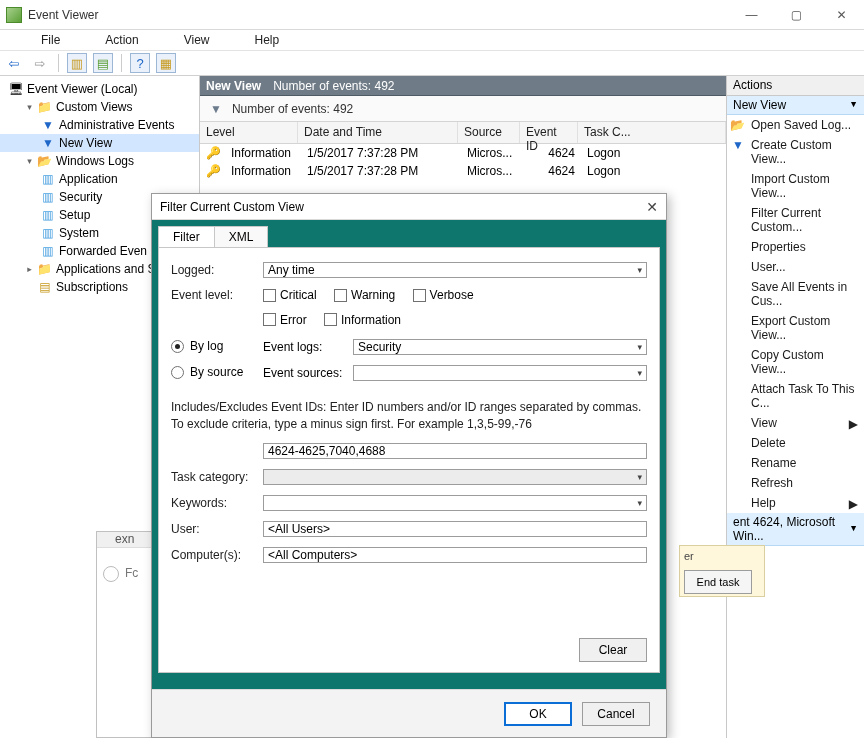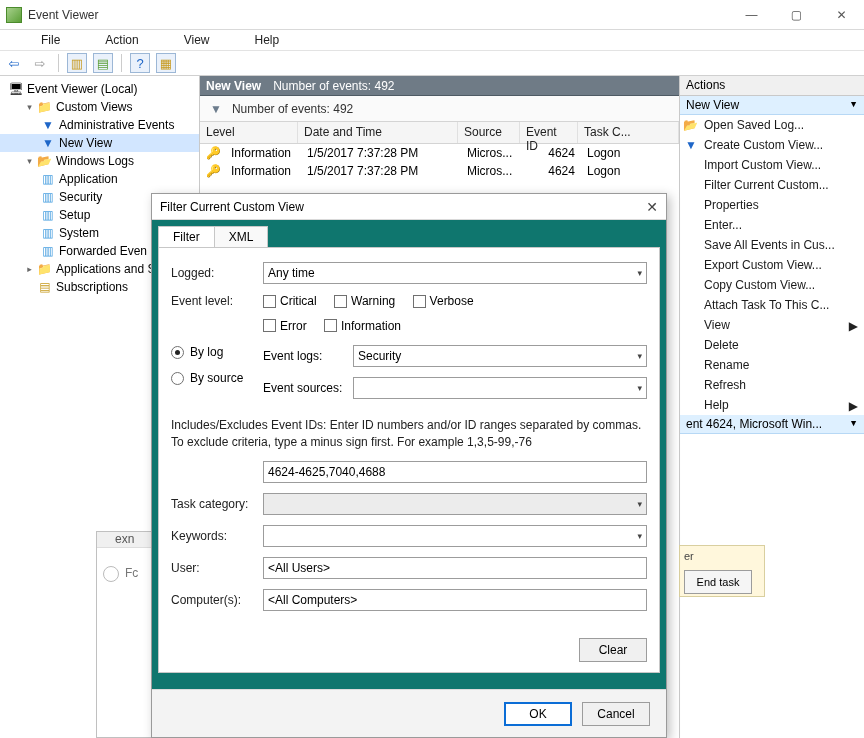--- a/index.html
+++ b/index.html
@@ -19,21 +19,21 @@
 
 .toolbar { height: 26px; display: flex; align-items: center; padding: 0 4px; border-top: 1px solid #e3e3e3; border-bottom: 1px solid #d0d0d0; gap: 6px; }
 .tbtn { width: 20px; height: 20px; border: 1px solid transparent; display: flex; align-items: center; justify-content: center; font-size: 13px; }
 .tbtn.box { border: 1px solid #9cb7d6; background: #eaf1fb; }
 .tsep { width: 1px; height: 18px; background: #ccc; margin: 0 2px; }
 
 
 .main { display: flex; position: relative; height: calc(100% - 76px); }
 .tree-pane { width: 200px; border-right: 1px solid #c9c9c9; background: #fff; padding: 4px 0; overflow: hidden; }
 .center-pane { flex: 1; background: #fff; display: flex; flex-direction: column; }
-.actions-pane { width: 185px; border-left: 1px solid #c9c9c9; background: #fff; display: flex; flex-direction: column; }
+.actions-pane { width: 138px; border-left: 1px solid #c9c9c9; background: #fff; display: flex; flex-direction: column; }
 
 
 .tree-node { display: flex; align-items: center; height: 18px; padding-left: 4px; }
 .tree-node .exp { width: 11px; height: 11px; text-align: center; font-size: 9px; color: #666; margin-right: 2px; }
 .tree-node .icon { width: 16px; height: 16px; margin-right: 3px; display: inline-flex; align-items: center; justify-content: center; font-size: 12px; }
 .tree-node.selected { background: #d2e6ff; }
 .tree-node .label { white-space: nowrap; }
 .ind1 { padding-left: 8px; } .ind2 { padding-left: 24px; } .ind3 { padding-left: 40px; }
 
 
@@ -56,21 +56,21 @@
 
 .dialog { position: absolute; left: 151px; top: 193px; width: 516px; height: 545px; background: #fff; border: 1px solid #9a9a9a; box-shadow: 3px 3px 10px rgba(0,0,0,0.25); display: flex; flex-direction: column; }
 .dlg-title { height: 26px; border-bottom: 1px solid #d9d9d9; display: flex; align-items: center; padding: 0 8px; justify-content: space-between; gap: 36px; }
 .dlg-body { flex: 1; background: #0f766e; padding: 0; position: relative; }
 .tabs { display: flex; padding: 6px 6px 0 6px; }
 .tab { padding: 3px 14px; border: 1px solid #c7c7c7; border-bottom: none; background: #f9f9f9; margin-right: -1px; position: relative; }
 .tab.active { background: #fff; z-index: 2; }
 .tab-content { background: #fff; border: 1px solid #c7c7c7; margin: 0 6px; padding: 14px 12px 10px 12px; height: 426px; position: relative; }
 .form-row { display: flex; align-items: center; margin-bottom: 10px; }
 .form-row .label { width: 92px; color: #222; }
-.combo, .textin { border: 1px solid #9c9c9c; background: #fff; height: 22px; padding: 2px 4px; }
+.combo, .textin { border: 1px solid #9c9c9c; background: #fff; height: 16px; padding: 2px 4px; }
 .combo { display: flex; align-items: center; justify-content: space-between; }
 .combo .dd { font-size: 9px; color: #444; }
 .chk { display: inline-flex; align-items: center; gap: 4px; margin-right: 14px; }
 .chk .box { width: 13px; height: 13px; border: 1px solid #707070; background: #fff; }
 .radio-row { display: flex; align-items: center; margin-bottom: 10px; gap: 6px; }
 .radio-dot { width: 13px; height: 13px; border: 1px solid #707070; border-radius: 50%; background: #fff; position: relative; }
 .radio-dot.checked::after { content: ""; position: absolute; inset: 3px; background: #222; border-radius: 50%; }
 .btn { min-width: 68px; height: 24px; border: 1px solid #9c9c9c; background: #f0f0f0; display: inline-flex; align-items: center; justify-content: center; padding: 0 10px; }
 .btn.primary { border: 2px solid #0b6dd6; background: #fff; }
 .dlg-footer { height: 48px; display: flex; align-items: center; justify-content: flex-end; gap: 10px; padding-right: 16px; background: #f3f3f3; border-top: 1px solid #dcdcdc; }
@@ -208,21 +208,21 @@
     <div class="head">Actions</div>
     <div class="section-head">
       <span>New View</span>
         <span class="tri">▲</span>
     </div>
     <div class="action-item"><span class="aicon">📂</span><span>Open Saved Log...</span></div>
     <div class="action-item"><span class="aicon" style="color:#1e66c8">▼</span><span>Create Custom View...</span></div>
     <div class="action-item"><span>Import Custom View...</span></div>
     <div class="action-item"><span>Filter Current Custom...</span></div>
     <div class="action-item"><span>Properties</span></div>
-    <div class="action-item"><span>Enter...</span></div>
+    <div class="action-item"><span>User...</span></div>
     <div class="action-item"><span>Save All Events in Cus...</span></div>
     <div class="action-item"><span>Export Custom View...</span></div>
     <div class="action-item"><span>Copy Custom View...</span></div>
     <div class="action-item"><span>Attach Task To This C...</span></div>
     <div class="action-item"><span>View</span><span class="chevron">▶</span></div>
     <div class="action-item"><span>Delete</span></div>
     <div class="action-item"><span>Rename</span></div>
     <div class="action-item"><span>Refresh</span></div>
     <div class="action-item"><span>Help</span><span class="chevron">▶</span></div>
     <div class="section-head">

